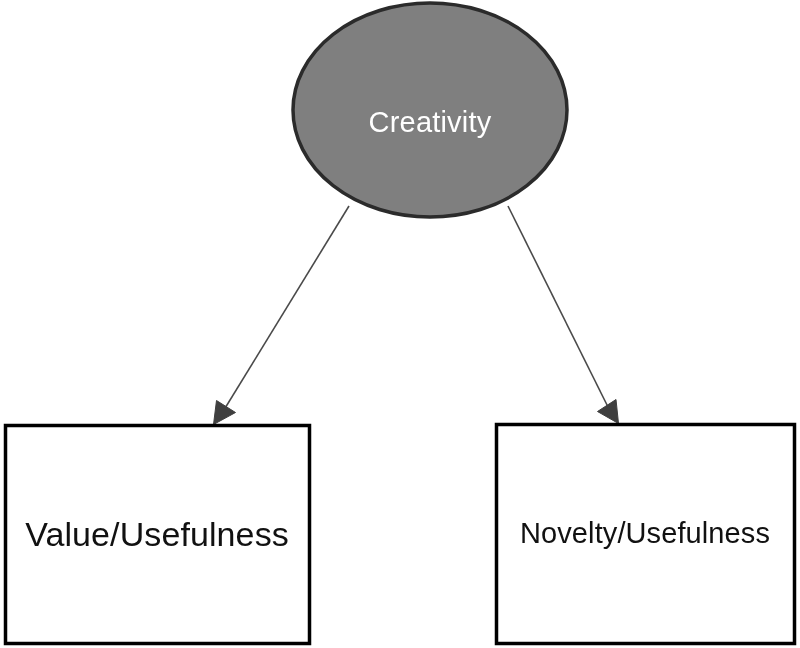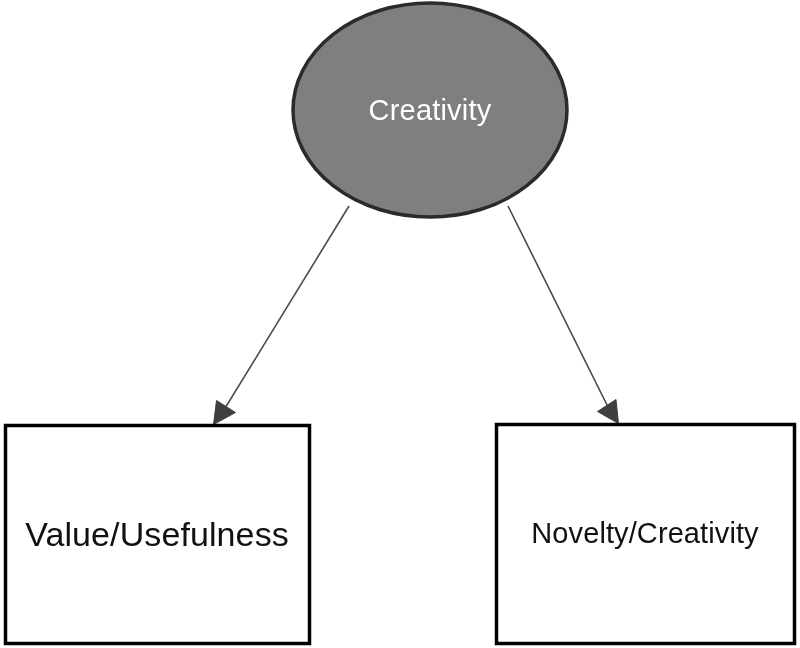--- a/index.html
+++ b/index.html
@@ -27,21 +27,21 @@
   .node-label-html {
     position: absolute;
     display: flex;
     align-items: center;
     justify-content: center;
     text-align: center;
     pointer-events: none;
   }
   #creativity-node-label {
     left: 292px;
-    top: 2px;
+    top: 14px;
     width: 276px;
     height: 216px;
     color: #ffffff;
     font-size: 29px;
     letter-spacing: 0.2px;
     text-align: right;
   }
   #value-node-label {
     left: 6px;
     top: 426px;
@@ -82,15 +82,15 @@
 
     <rect x="5.5" y="425.5" width="304" height="218" fill="#ffffff" stroke="#000000" stroke-width="3.5"></rect>
 
     <rect x="496.5" y="424.5" width="298" height="219" fill="#ffffff" stroke="#000000" stroke-width="3.5"></rect>
   </svg>
 
   <div class="node-label-html" id="creativity-node-label">Creativity</div>
 
   <div class="node-label-html" id="value-node-label">Value/Usefulness</div>
 
-  <div class="node-label-html" id="novelty-node-label">Novelty/Creativity</div>
+  <div class="node-label-html" id="novelty-node-label">Novelty/Usefulness</div>
 
 </div>
 
 </body></html>

